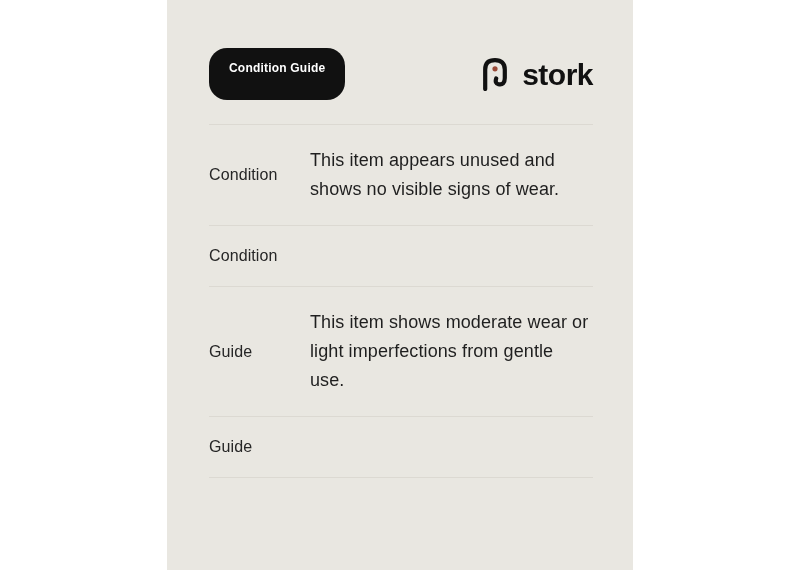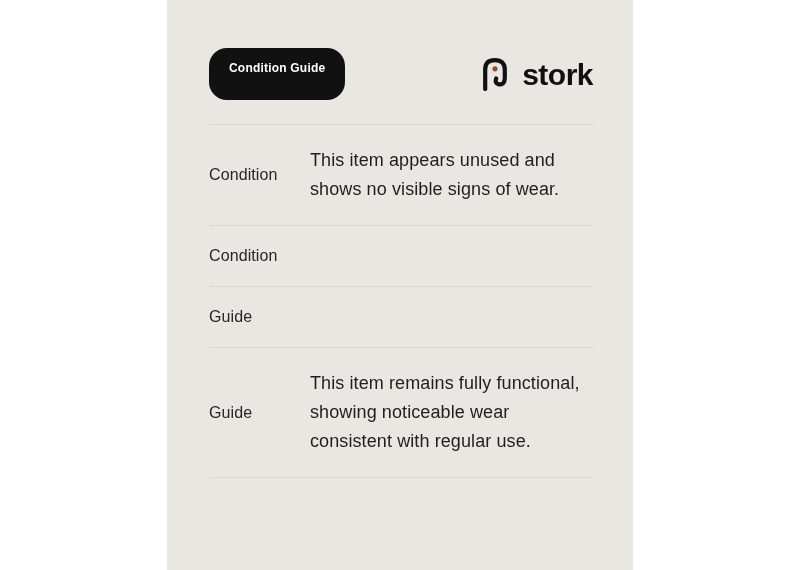--- a/index.html
+++ b/index.html
@@ -104,23 +104,23 @@
       <div class="row-desc">This item appears unused and
 shows no visible signs of wear.</div>
     </div>
 
     <div class="row">
       <div class="row-label">Condition</div>
     </div>
 
     <div class="row">
       <div class="row-label">Guide</div>
+      <div class="row-desc">This item shows moderate wear or
+light imperfections from gentle
+use.</div>
     </div>
 
     <div class="row">
       <div class="row-label">Guide</div>
-      <div class="row-desc">This item remains fully functional,
-showing noticeable wear
-consistent with regular use.</div>
     </div>
 
   </div>
 </div>
 
 </body></html>

